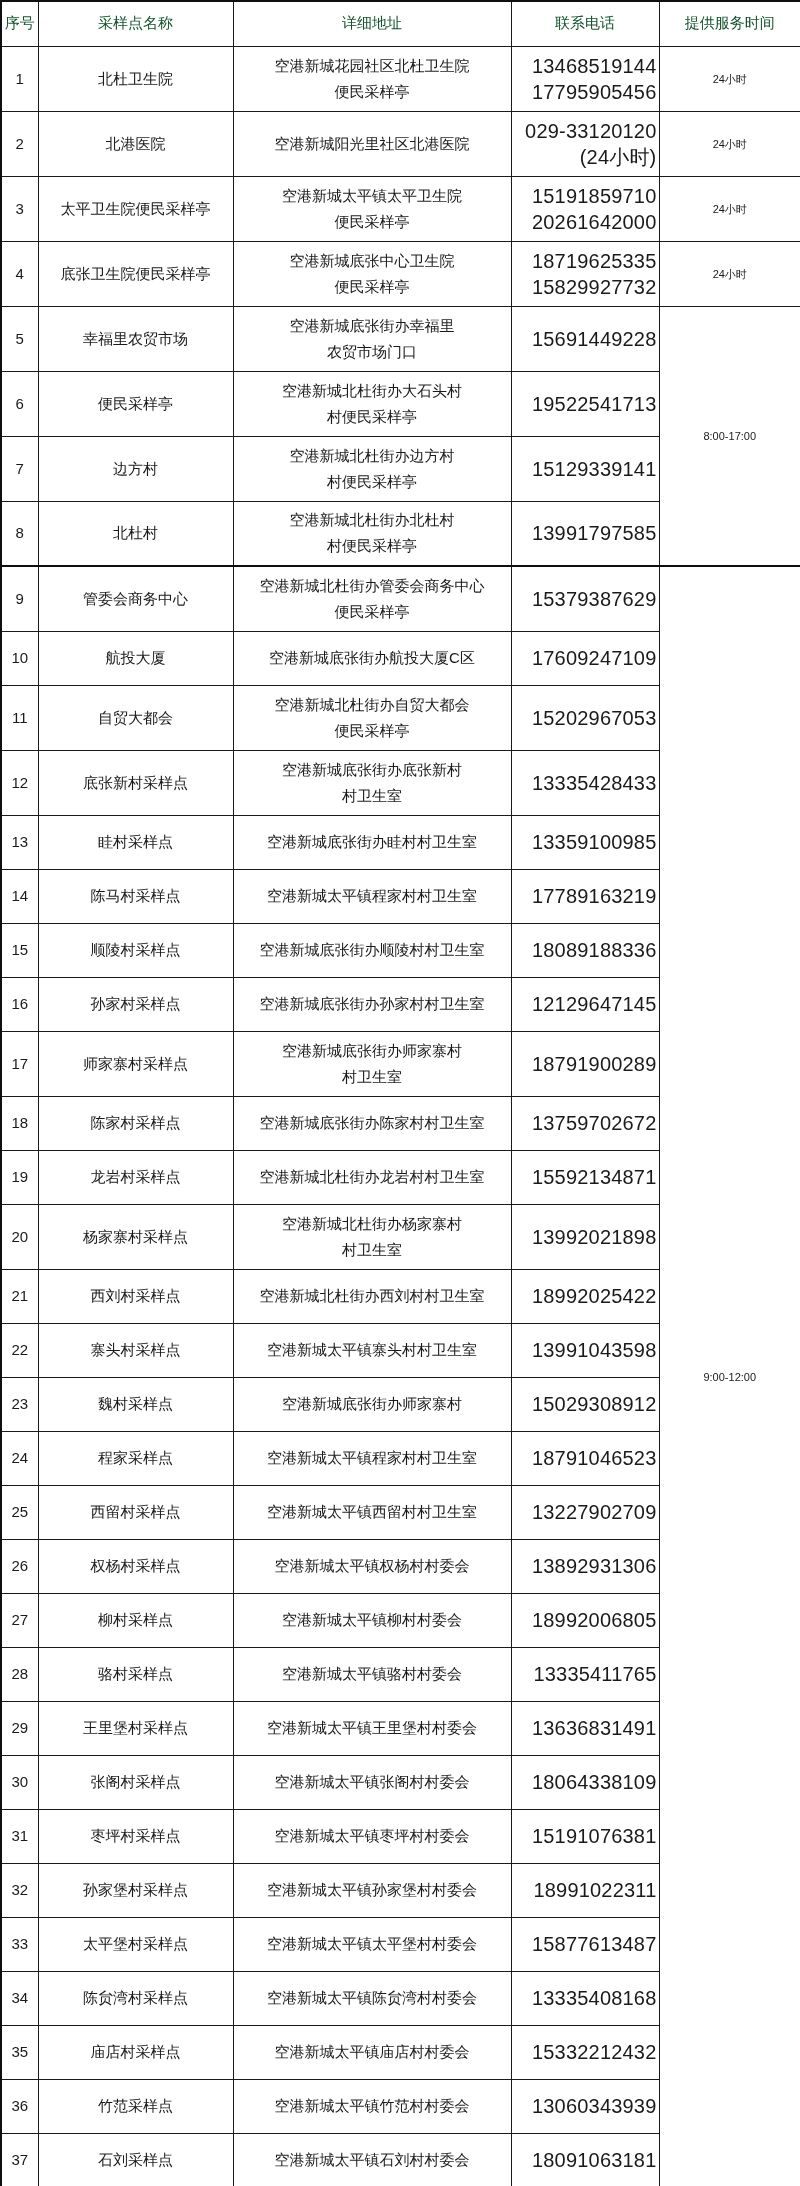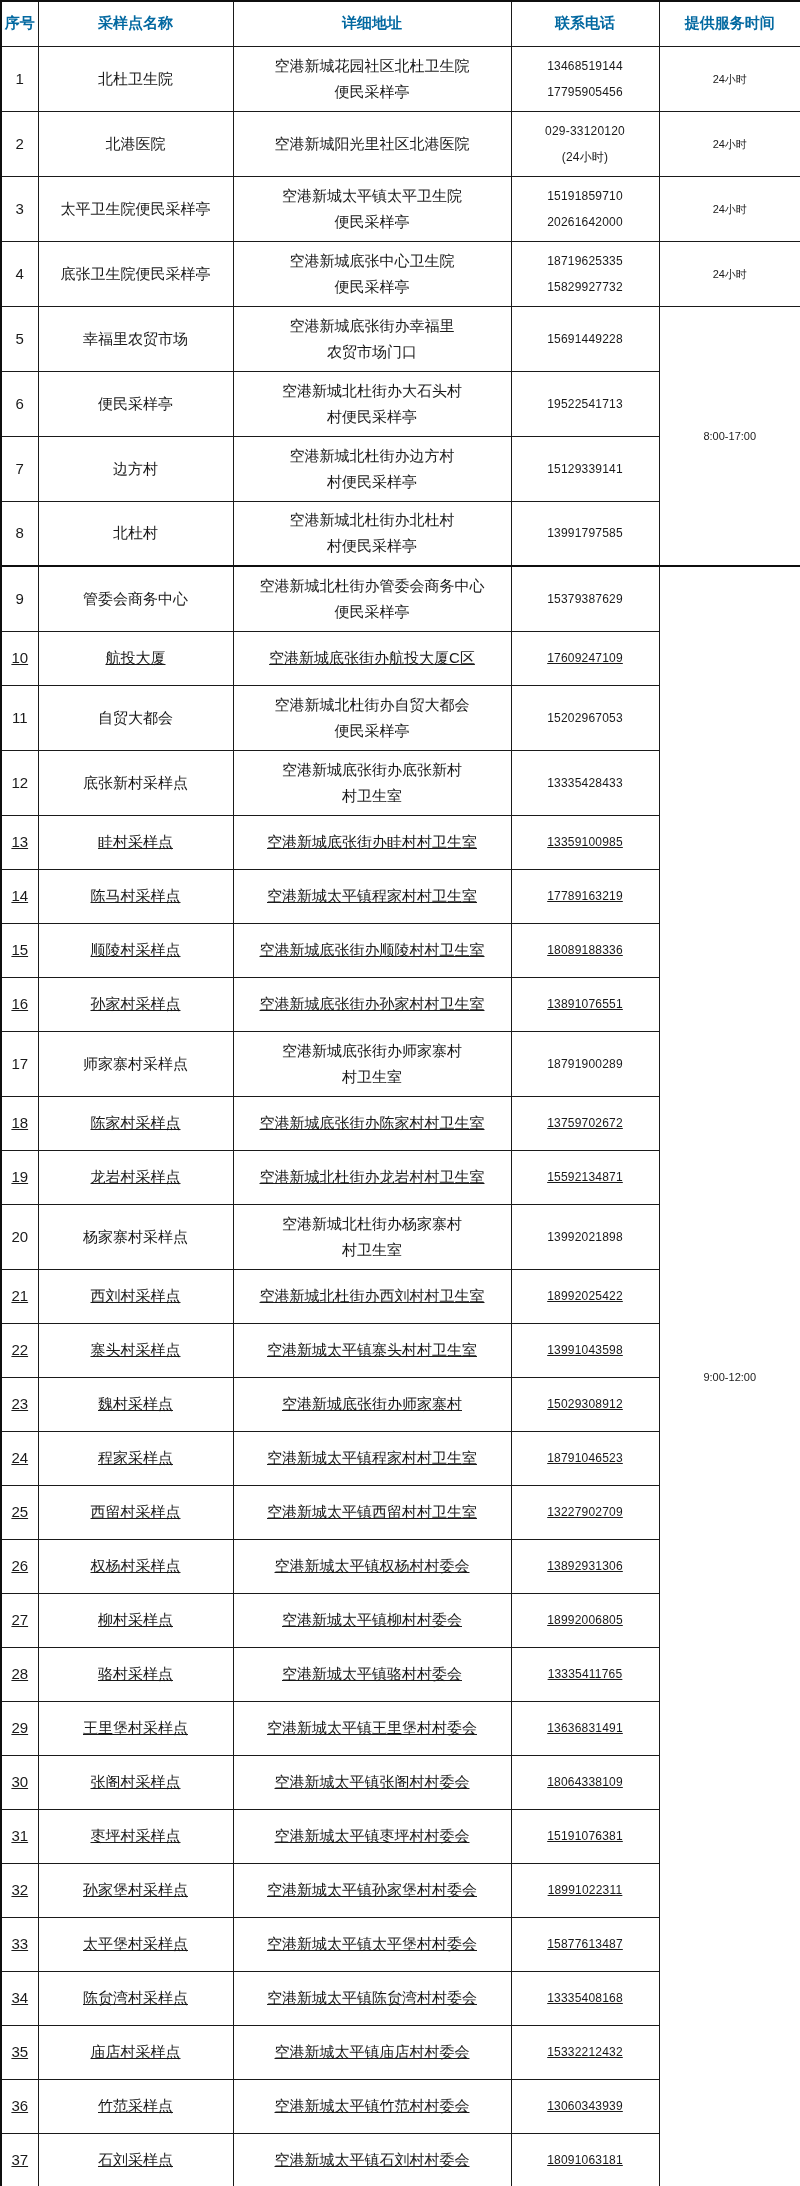--- a/index.html
+++ b/index.html
@@ -17,32 +17,32 @@
   }
   th, td {
     border: 1px solid #1a1a1a;
     text-align: center;
     vertical-align: middle;
     overflow: hidden;
   }
   thead tr { height: 45px; }
   th {
     font-size: 15px;
-    font-weight: bold;
-    color: #0369a1;
+    font-weight: normal;
+    color: #14532d;
   }
   td {
     font-size: 15px;
     line-height: 26px;
     padding: 4px 2px;
   }
-  td.phone { font-size: 12px; letter-spacing: 0.2px; }
+  td.phone { font-size: 20px; letter-spacing: 0.2px; text-align: right; }
   td.time  { font-size: 11px; }
   tr.tall  { height: 65px; }
-  tr.short { height: 54px; text-decoration: underline; }
+  tr.short { height: 54px; }
   tr.heavy td { border-top: 2px solid #0f0f0f; }
   col.c-no   { width: 37px; }
   col.c-name { width: 195px; }
   col.c-addr { width: 278px; }
   col.c-tel  { width: 148px; }
   col.c-time { width: 142px; }
 </style>
 </head>
 <body>
 
@@ -234,21 +234,21 @@
           <div>18089188336</div>
         </td>
       </tr>
       <tr class="short">
         <td class="no">16</td>
         <td class="name">孙家村采样点</td>
         <td class="addr">
           <div>空港新城底张街办孙家村村卫生室</div>
         </td>
         <td class="phone">
-          <div>13891076551</div>
+          <div>12129647145</div>
         </td>
       </tr>
       <tr class="tall">
         <td class="no">17</td>
         <td class="name">师家寨村采样点</td>
         <td class="addr">
           <div>空港新城底张街办师家寨村</div>
           <div>村卫生室</div>
         </td>
         <td class="phone">

